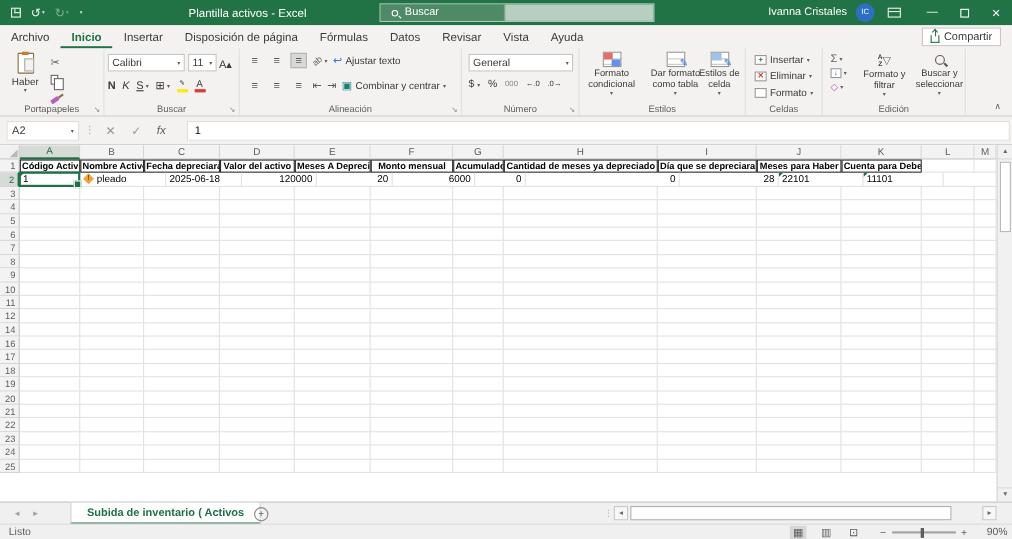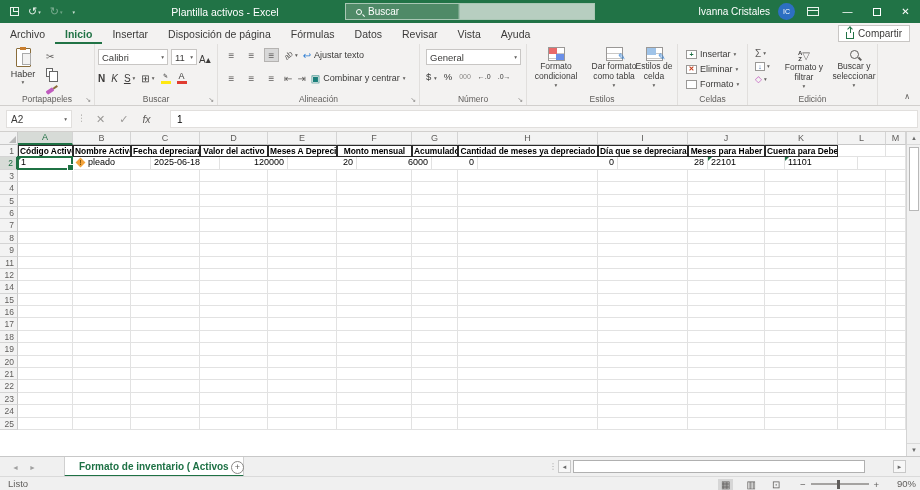--- a/index.html
+++ b/index.html
@@ -569,20 +569,36 @@
         <div class="cell" style="width: 75px;"></div>
         <div class="cell" style="width: 46px;"></div>
         <div class="cell" style="width: 140px;"></div>
         <div class="cell" style="width: 90px;"></div>
         <div class="cell" style="width: 77px;"></div>
         <div class="cell" style="width: 73px;"></div>
         <div class="cell" style="width: 48px;"></div>
         <div class="cell" style="width: 20px;"></div>
       </div>
       <div class="grow">
+        <div class="rh">10</div>
+        <div class="cell" style="width: 55px;"></div>
+        <div class="cell" style="width: 58px;"></div>
+        <div class="cell" style="width: 69px;"></div>
+        <div class="cell" style="width: 68px;"></div>
+        <div class="cell" style="width: 69px;"></div>
+        <div class="cell" style="width: 75px;"></div>
+        <div class="cell" style="width: 46px;"></div>
+        <div class="cell" style="width: 140px;"></div>
+        <div class="cell" style="width: 90px;"></div>
+        <div class="cell" style="width: 77px;"></div>
+        <div class="cell" style="width: 73px;"></div>
+        <div class="cell" style="width: 48px;"></div>
+        <div class="cell" style="width: 20px;"></div>
+      </div>
+      <div class="grow">
         <div class="rh">11</div>
         <div class="cell" style="width: 55px;"></div>
         <div class="cell" style="width: 58px;"></div>
         <div class="cell" style="width: 69px;"></div>
         <div class="cell" style="width: 68px;"></div>
         <div class="cell" style="width: 69px;"></div>
         <div class="cell" style="width: 75px;"></div>
         <div class="cell" style="width: 46px;"></div>
         <div class="cell" style="width: 140px;"></div>
         <div class="cell" style="width: 90px;"></div>
@@ -602,36 +618,20 @@
         <div class="cell" style="width: 46px;"></div>
         <div class="cell" style="width: 140px;"></div>
         <div class="cell" style="width: 90px;"></div>
         <div class="cell" style="width: 77px;"></div>
         <div class="cell" style="width: 73px;"></div>
         <div class="cell" style="width: 48px;"></div>
         <div class="cell" style="width: 20px;"></div>
       </div>
       <div class="grow">
         <div class="rh">14</div>
-        <div class="cell" style="width: 55px;"></div>
-        <div class="cell" style="width: 58px;"></div>
-        <div class="cell" style="width: 69px;"></div>
-        <div class="cell" style="width: 68px;"></div>
-        <div class="cell" style="width: 69px;"></div>
-        <div class="cell" style="width: 75px;"></div>
-        <div class="cell" style="width: 46px;"></div>
-        <div class="cell" style="width: 140px;"></div>
-        <div class="cell" style="width: 90px;"></div>
-        <div class="cell" style="width: 77px;"></div>
-        <div class="cell" style="width: 73px;"></div>
-        <div class="cell" style="width: 48px;"></div>
-        <div class="cell" style="width: 20px;"></div>
-      </div>
-      <div class="grow">
-        <div class="rh">15</div>
         <div class="cell" style="width: 55px;"></div>
         <div class="cell" style="width: 58px;"></div>
         <div class="cell" style="width: 69px;"></div>
         <div class="cell" style="width: 68px;"></div>
         <div class="cell" style="width: 69px;"></div>
         <div class="cell" style="width: 75px;"></div>
         <div class="cell" style="width: 46px;"></div>
         <div class="cell" style="width: 140px;"></div>
         <div class="cell" style="width: 90px;"></div>
         <div class="cell" style="width: 77px;"></div>
@@ -806,21 +806,21 @@
     <div class="vbtn">▲</div>
     <div class="vthumb"></div>
     <div class="vbtn bot">▼</div>
   </div>
 
   <div class="sheetbar">
     <div class="snav">
       <span>◄</span>
       <span>►</span>
     </div>
-    <div class="sheettab">Formato de inventario ( Activos</div>
+    <div class="sheettab">Subida de inventario ( Activos</div>
     <span class="addsheet">+</span>
     <span class="hsplit">⋮</span>
     <span class="hs-left">◄</span>
     <span class="hthumb"></span>
     <span class="hs-right">►</span>
   </div>
 
   <div class="statusbar">
     <span class="status-left">Listo</span>
     <div class="views">

